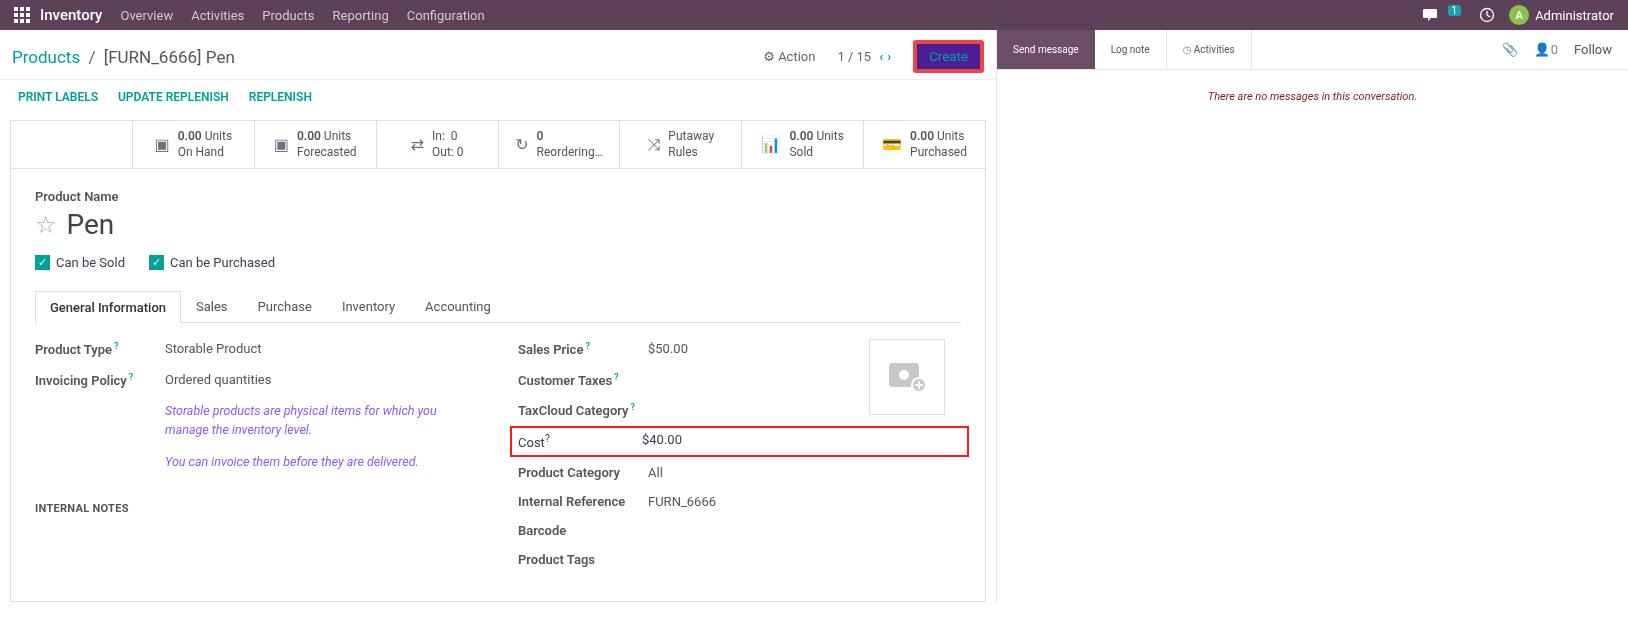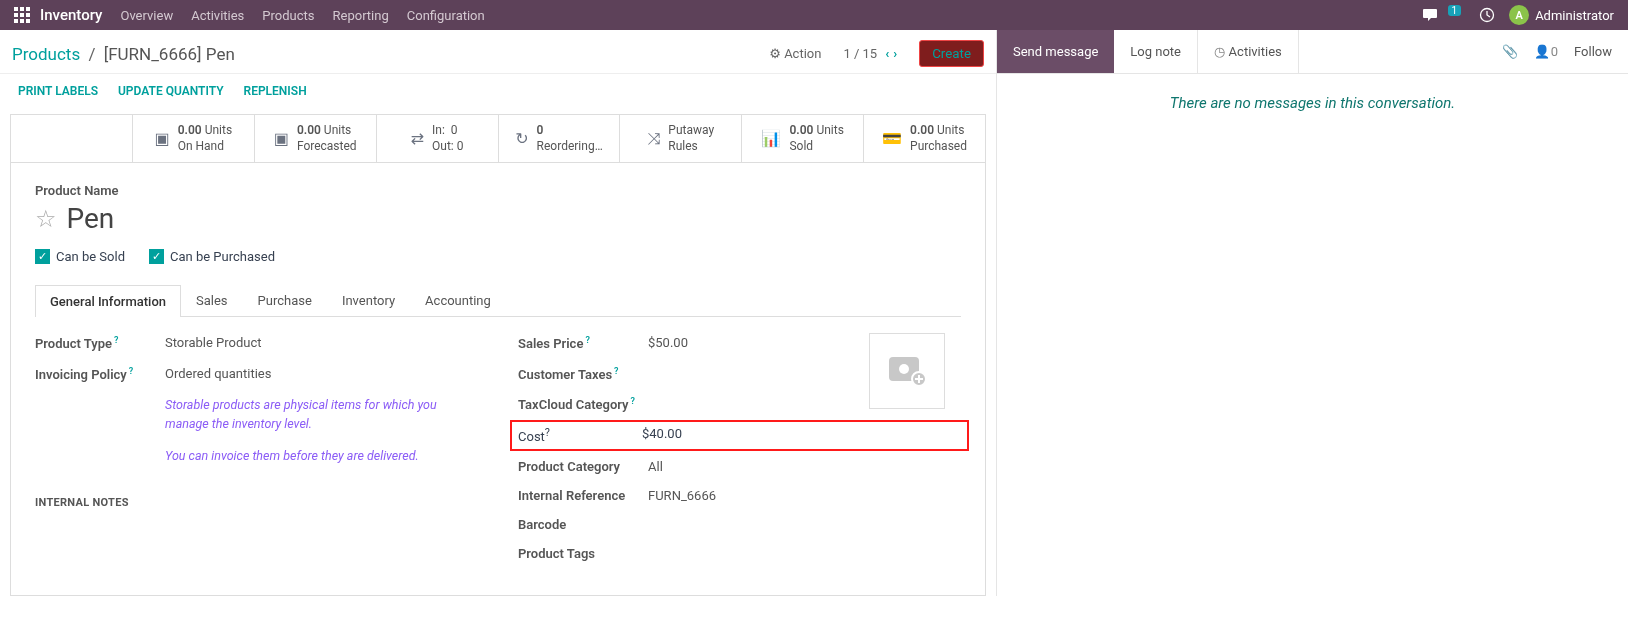--- a/index.html
+++ b/index.html
@@ -18,21 +18,21 @@
 .right-pane{flex:1;border-left:1px solid #e5e5e5}
 .crumb-row{display:flex;align-items:center;padding:10px 12px 6px;border-bottom:1px solid #eee}
 .crumb{font-size:17px;color:#00a09d}
 .crumb .sep{color:#666;margin:0 4px}
 .crumb .cur{color:#555}
 .crumb-right{margin-left:auto;display:flex;align-items:center;gap:22px;font-size:13px}
 .gear{color:#666}
 .pager{color:#666;display:flex;align-items:center;gap:8px}
 .pager .arrows{display:flex;gap:4px}
 .pager .arr{color:#00a09d;cursor:pointer;font-weight:bold}
-.btn-create{border:1px solid #ef4444;color:#00a09d;background:#7f1d1d;padding:5px 12px;border-radius:3px;cursor:pointer}
+.btn-create{border:4px solid #ef4444;color:#00a09d;background:#4c1d95;padding:5px 12px;border-radius:3px;cursor:pointer}
 .actions-row{display:flex;gap:20px;padding:10px 18px;font-size:12px;font-weight:600;color:#00a09d}
 .actions-row span{cursor:pointer}
 .card{border:1px solid #ddd;margin:6px 10px 0}
 .stat-row{display:flex;border-bottom:1px solid #ddd}
 .stat{flex:1;display:flex;align-items:center;justify-content:center;gap:8px;padding:8px 4px;border-right:1px solid #ddd;font-size:12px;color:#555}
 .stat:first-child{max-width:130px}
 .stat:last-child{border-right:none}
 .stat .ico{font-size:16px;color:#6b7280}
 .stat .txt{line-height:1.3}
 .stat .v{font-weight:600}
@@ -51,26 +51,26 @@
 .form-grid{display:flex;margin-top:18px;gap:40px}
 .col{flex:1}
 .fld{display:flex;margin-bottom:14px;font-size:13px}
 .fld .lbl{width:130px;font-weight:600;color:#555}
 .fld .lbl sup{color:#00a09d;font-size:9px;margin-left:2px}
 .fld .val{color:#555}
 .hint{color:#8b5cf6;font-style:italic;font-size:12.5px;margin:8px 0 0 130px;max-width:320px;line-height:1.5}
 .highlight{border:2px solid #ff1a1a;padding:4px 6px;margin:-6px -8px 8px;display:flex}
 .intnotes{font-size:11px;font-weight:700;color:#555;letter-spacing:.3px;margin-top:30px}
 .msg-tabs{display:flex;border-bottom:1px solid #e5e5e5}
-.msg-tab{padding:14px 16px;font-size:13px;cursor:pointer}
+.msg-tab{padding:14px 16px;font-size:10px;cursor:pointer}
 .msg-tab.send{background:#6b4d67;color:#fff}
 .msg-tab.log{color:#555}
 .msg-tab.act{color:#555;border-left:1px solid #e5e5e5;border-right:1px solid #e5e5e5}
 .msg-right{margin-left:auto;display:flex;align-items:center;gap:16px;padding-right:16px;color:#888}
-.msg-empty{text-align:center;color:#0f766e;font-style:italic;padding:20px;font-size:15px}
+.msg-empty{text-align:center;color:#7f1d1d;font-style:italic;padding:20px;font-size:11px}
 svg{display:block}
 .rel{position:relative}
 </style>
 </head>
 <body>
 
 <div class="topbar">
   <div class="apps-icon">
       <span></span>
       <span></span>
@@ -129,21 +129,21 @@
         <span class="arr">‹</span>
         <span class="arr">›</span>
       </div>
     </div>
     <button class="btn-create">Create</button>
   </div>
 </div>
 
 <div class="actions-row">
   <span>PRINT LABELS</span>
-  <span>UPDATE QUANTITY</span>
+  <span>UPDATE REPLENISH</span>
   <span>REPLENISH</span>
 </div>
 
 <div class="card">
   <div class="stat-row">
     <div class="stat"></div>
     <div class="stat">
             <span class="ico">▣</span>
             <div class="txt">
               <div><span class="v">0.00</span> <span>Units</span></div>

